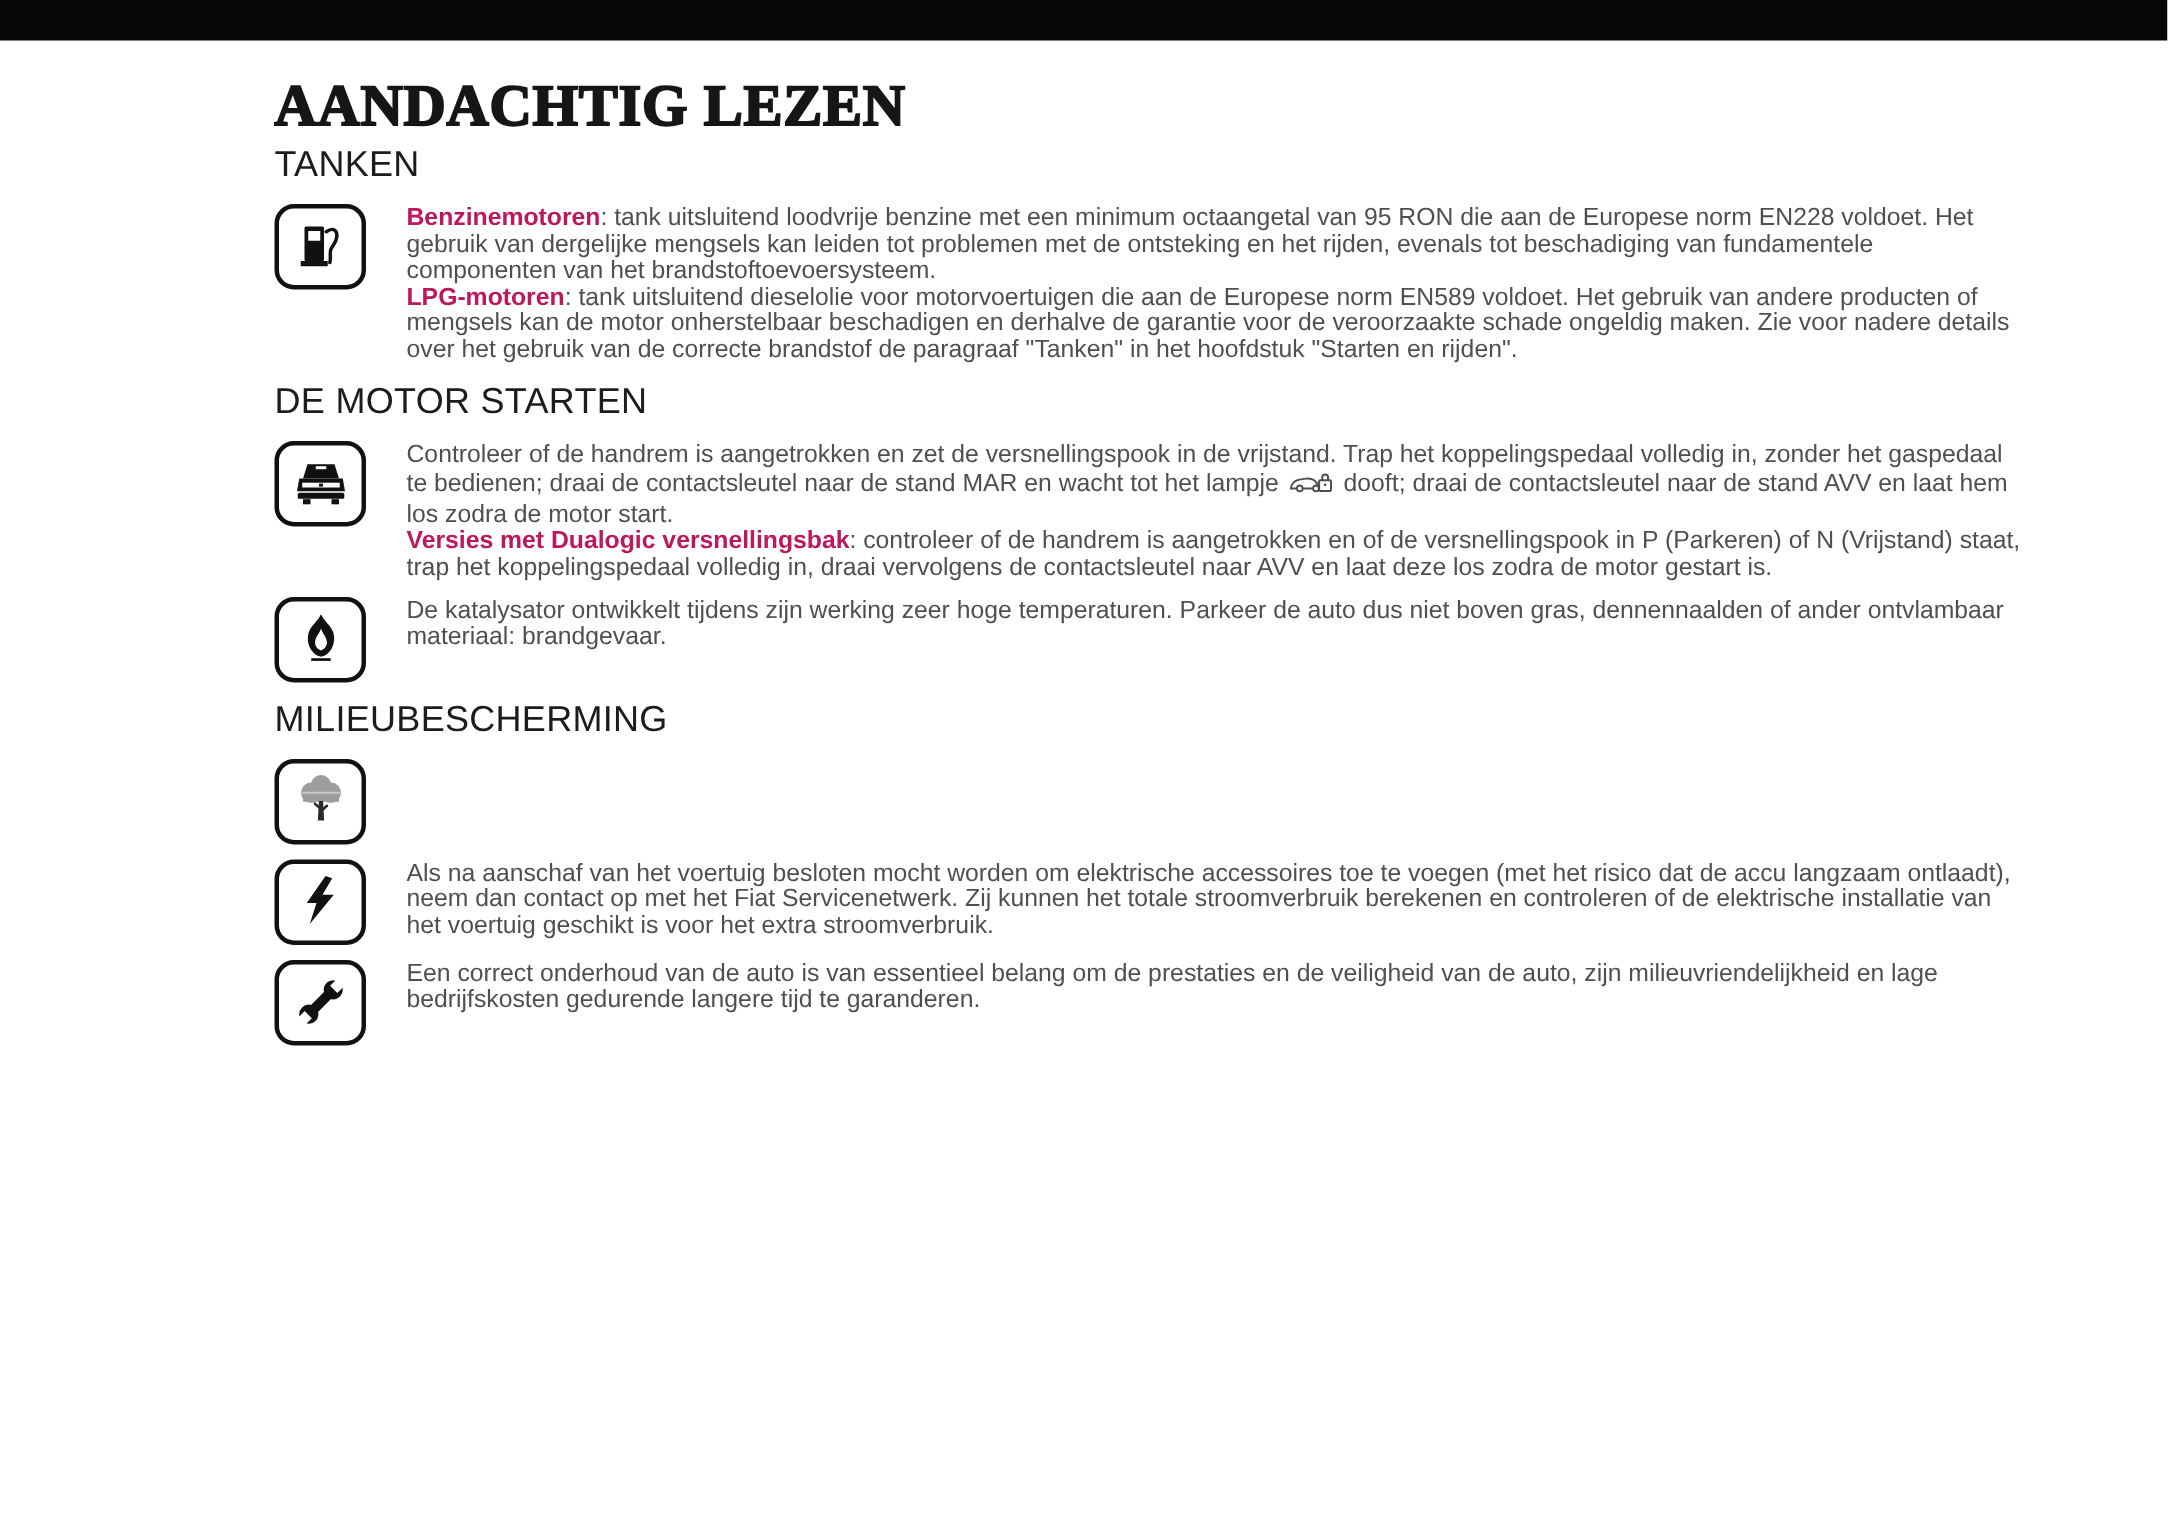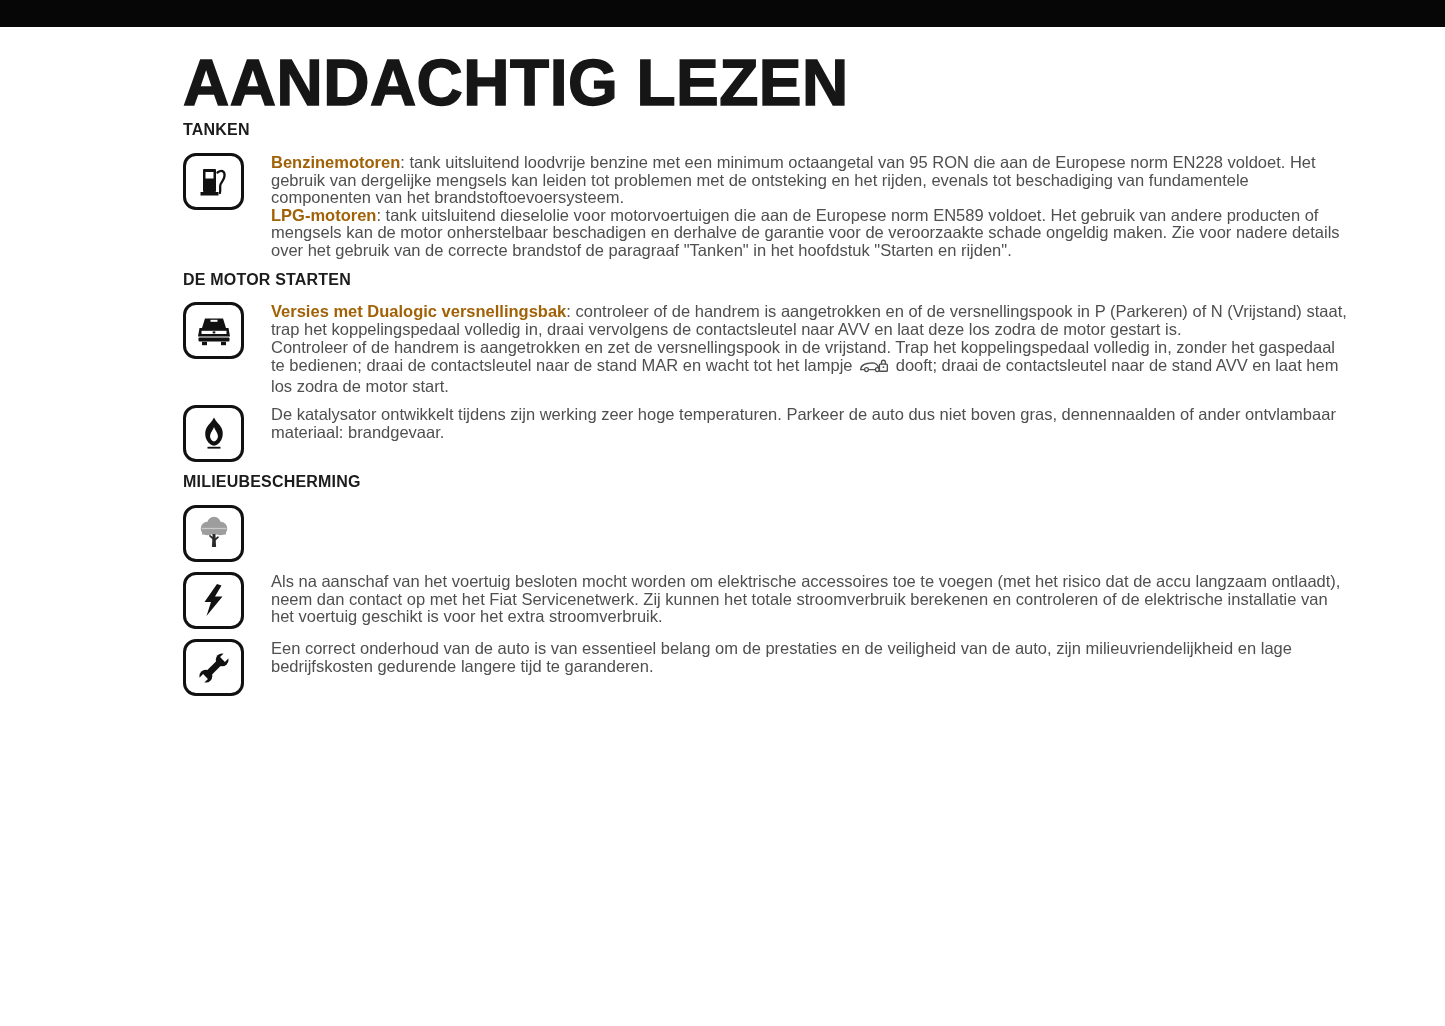--- a/index.html
+++ b/index.html
@@ -6,47 +6,48 @@
   body{
     width:1445px;min-height:1026px;
     font-family:"Liberation Sans","DejaVu Sans",sans-serif;
     color:#4f4f4f;
     -webkit-font-smoothing:antialiased;
   }
   .topbar{height:27px;width:100%;background:#060606;}
   .content{padding:24px 96px 40px 183px;}
   h1.page-title{
     margin:0 0 6px 0;
-    font-size:64px;line-height:1.02;
+    font-size:39px;line-height:1.02;
     font-weight:900;color:#161616;
     letter-spacing:0.5px;
+    font-family:Liberation Serif, serif;
     -webkit-text-stroke:1.4px #161616;
   }
   h2.section-heading{
     margin:12px 0 14px 0;
-    font-size:16px;line-height:1.05;
-    font-weight:bold;color:#1c1c1c;
+    font-size:24px;line-height:1.05;
+    font-weight:normal;color:#1c1c1c;
     letter-spacing:0.2px;
   }
   h2.first{margin-top:2px;}
   .section-row{display:flex;align-items:flex-start;margin-bottom:10px;}
   .icon-box{
     flex:0 0 auto;
     width:55px;height:51px;
     border:3px solid #111;border-radius:13px;
     display:flex;align-items:center;justify-content:center;
     background:#fff;
   }
   .icon-box svg{display:block;}
   .section-text{
     margin-left:27px;max-width:1078px;padding-top:1px;
     font-size:16.5px;line-height:17.6px;color:#4f4f4f;
   }
   .section-text p{margin:0;}
-  .section-text b{color:#a16207;}
+  .section-text b{color:#be185d;}
   .inline-lamp{display:inline-block;vertical-align:-3px;margin:0 2px;}
 </style>
 </head>
 <body>
 
 <div class="topbar"></div>
 
 <div class="content">
 
   <h1 class="page-title">AANDACHTIG LEZEN</h1>
@@ -75,30 +76,30 @@
         <rect x="16.5" y="8.8" width="7" height="2" fill="#fff"></rect>
         <path d="M5.5 17 h29 l1.5 8.5 h-32 z" fill="#111"></path>
         <rect x="7.5" y="19.8" width="25" height="3.2" fill="#fff"></rect>
         <rect x="18.7" y="20.4" width="2.6" height="2" fill="#111"></rect>
         <rect x="4.5" y="26.5" width="31" height="4" rx="1" fill="#111"></rect>
         <rect x="8" y="30.8" width="5" height="3.4" fill="#111"></rect>
         <rect x="27" y="30.8" width="5" height="3.4" fill="#111"></rect>
       </svg>
     </div>
     <div class="section-text">
-      <p><b>Versies met Dualogic versnellingsbak</b><span>: controleer of de handrem is aangetrokken en of de versnellingspook in P (Parkeren) of N (Vrijstand) staat, trap het koppelingspedaal volledig in, draai vervolgens de contactsleutel naar AVV en laat deze los zodra de motor gestart is.</span></p>
       <p><span>Controleer of de handrem is aangetrokken en zet de versnellingspook in de vrijstand. Trap het koppelingspedaal volledig in, zonder het gaspedaal te bedienen; draai de contactsleutel naar de stand MAR en wacht tot het lampje</span> <span class="inline-lamp"><svg width="30" height="18" viewBox="0 0 36 20" aria-hidden="true">
               <path d="M2 15.5 q0.5 -5.5 6.5 -7 l7 -1 q6 0 8 5.5" fill="none" stroke="#4f4f4f" stroke-width="1.6" stroke-linecap="round"></path>
               <path d="M2 15.5 h4.5 M11.5 15.5 h8" fill="none" stroke="#4f4f4f" stroke-width="1.6" stroke-linecap="round"></path>
               <circle cx="9" cy="15.5" r="2.3" fill="none" stroke="#4f4f4f" stroke-width="1.5"></circle>
               <circle cx="22" cy="15.5" r="2.3" fill="none" stroke="#4f4f4f" stroke-width="1.5"></circle>
               <rect x="24.5" y="9" width="9.5" height="8.5" rx="1" fill="#fff" stroke="#4f4f4f" stroke-width="1.6"></rect>
               <path d="M27 9 V6.6 a2.3 2.3 0 0 1 4.6 0 V9" fill="none" stroke="#4f4f4f" stroke-width="1.6"></path>
               <circle cx="29.3" cy="12.6" r="1.1" fill="#4f4f4f"></circle>
             </svg></span> <span>dooft; draai de contactsleutel naar de stand AVV en laat hem los zodra de motor start.</span></p>
+      <p><b>Versies met Dualogic versnellingsbak</b><span>: controleer of de handrem is aangetrokken en of de versnellingspook in P (Parkeren) of N (Vrijstand) staat, trap het koppelingspedaal volledig in, draai vervolgens de contactsleutel naar AVV en laat deze los zodra de motor gestart is.</span></p>
     </div>
   </div>
 
   <div class="section-row">
     <div class="icon-box">
       <svg width="40" height="40" viewBox="0 0 40 40" aria-hidden="true">
         <path d="M20 3.5 C18 8 14.5 10 12.5 14 C10.5 18 11 23 13 26.5 C15 30 17.5 31.3 20 31.8 C22.5 31.3 25 30 27 26.5 C29 23 29.5 18 27.5 14 C25.5 10 22 8 20 3.5 Z" fill="#111"></path>
         <path d="M20 13 C19 16.5 16.6 18 16.1 21.5 C15.7 24.5 17.5 26.8 20 27.6 C22.5 26.8 24.3 24.5 23.9 21.5 C23.4 18 21 16.5 20 13 Z" fill="#fff"></path>
         <rect x="13.5" y="32.8" width="13" height="1.8" fill="#111"></rect>
       </svg>

